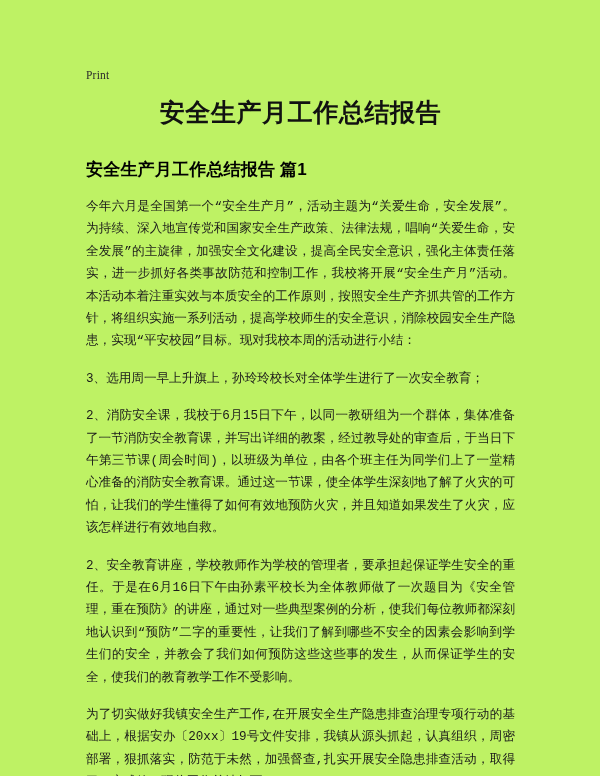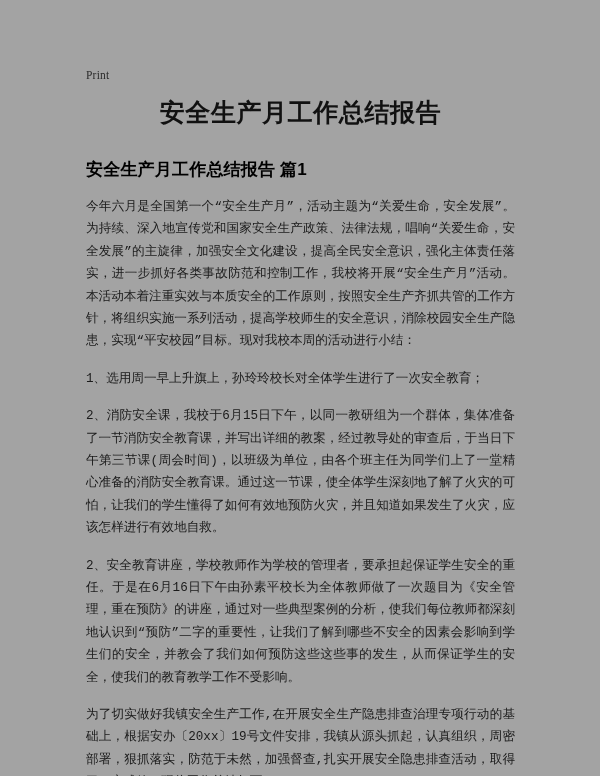--- a/index.html
+++ b/index.html
@@ -12,21 +12,21 @@
     background: #ffffff;
     font-family: "Liberation Sans", "DejaVu Sans", sans-serif;
     color: #1a1a1a;
     overflow: hidden;
     position: relative;
   }
 
   .page {
     position: absolute;
     inset: 0;
-    background: #a3a3a3;
+    background: #bef264;
   }
 
   
   .print-bar {
     position: absolute;
     left: 86px;
     top: 66px;
     height: 16px;
     line-height: 16px;
   }
@@ -95,20 +95,20 @@
 
   <div class="print-bar">
     <a class="print-link" href="#">Print</a>
   </div>
 
   <div class="doc">
     <h1 class="doc-title">安全生产月工作总结报告</h1>
     <div id="sections-root">
         <div class="sec-heading">安全生产月工作总结报告 篇1</div>
         <p class="para">今年六月是全国第一个“安全生产月”，活动主题为“关爱生命，安全发展”。为持续、深入地宣传党和国家安全生产政策、法律法规，唱响“关爱生命，安全发展”的主旋律，加强安全文化建设，提高全民安全意识，强化主体责任落实，进一步抓好各类事故防范和控制工作，我校将开展“安全生产月”活动。本活动本着注重实效与本质安全的工作原则，按照安全生产齐抓共管的工作方针，将组织实施一系列活动，提高学校师生的安全意识，消除校园安全生产隐患，实现“平安校园”目标。现对我校本周的活动进行小结：</p>
-        <p class="para">1、选用周一早上升旗上，孙玲玲校长对全体学生进行了一次安全教育；</p>
+        <p class="para">3、选用周一早上升旗上，孙玲玲校长对全体学生进行了一次安全教育；</p>
         <p class="para">2、消防安全课，我校于6月15日下午，以同一教研组为一个群体，集体准备了一节消防安全教育课，并写出详细的教案，经过教导处的审查后，于当日下午第三节课(周会时间)，以班级为单位，由各个班主任为同学们上了一堂精心准备的消防安全教育课。通过这一节课，使全体学生深刻地了解了火灾的可怕，让我们的学生懂得了如何有效地预防火灾，并且知道如果发生了火灾，应该怎样进行有效地自救。</p>
         <p class="para">2、安全教育讲座，学校教师作为学校的管理者，要承担起保证学生安全的重任。于是在6月16日下午由孙素平校长为全体教师做了一次题目为《安全管理，重在预防》的讲座，通过对一些典型案例的分析，使我们每位教师都深刻地认识到“预防”二字的重要性，让我们了解到哪些不安全的因素会影响到学生们的安全，并教会了我们如何预防这些这些事的发生，从而保证学生的安全，使我们的教育教学工作不受影响。</p>
         <p class="para">为了切实做好我镇安全生产工作,在开展安全生产隐患排查治理专项行动的基础上，根据安办〔20xx〕19号文件安排，我镇从源头抓起，认真组织，周密部署，狠抓落实，防范于未然，加强督查,扎实开展安全隐患排查活动，取得了一定成效，现将工作总结如下：</p>
       </div>
   </div>
 
 </div>
 
 </body></html>

